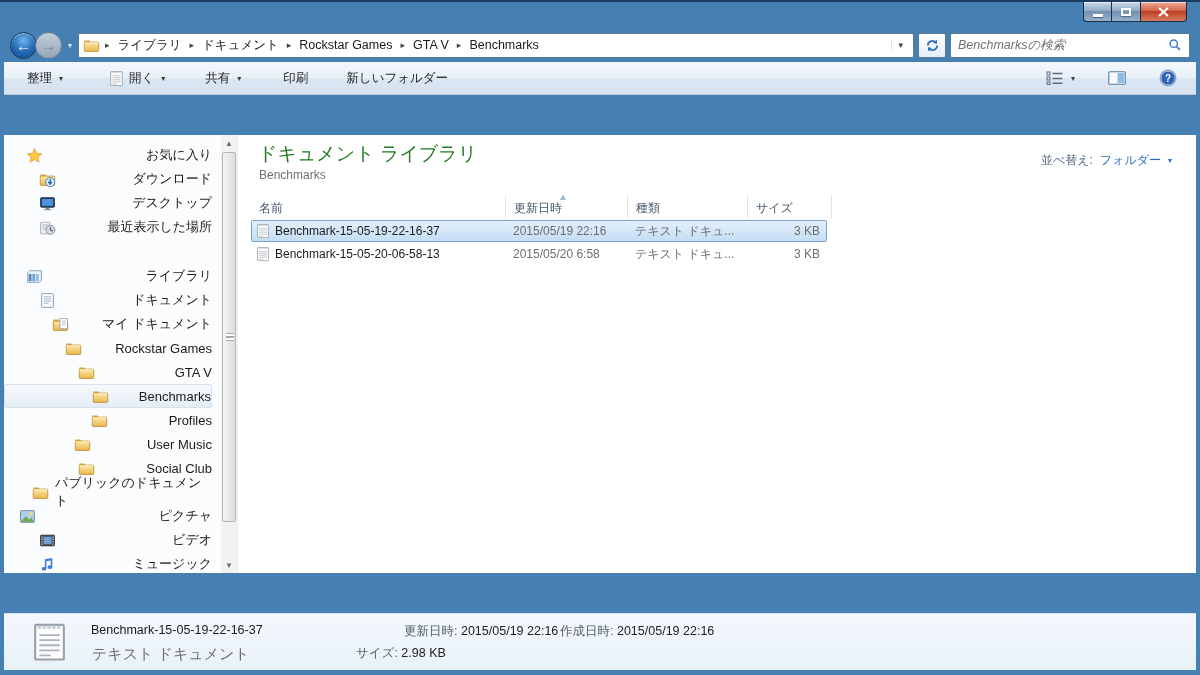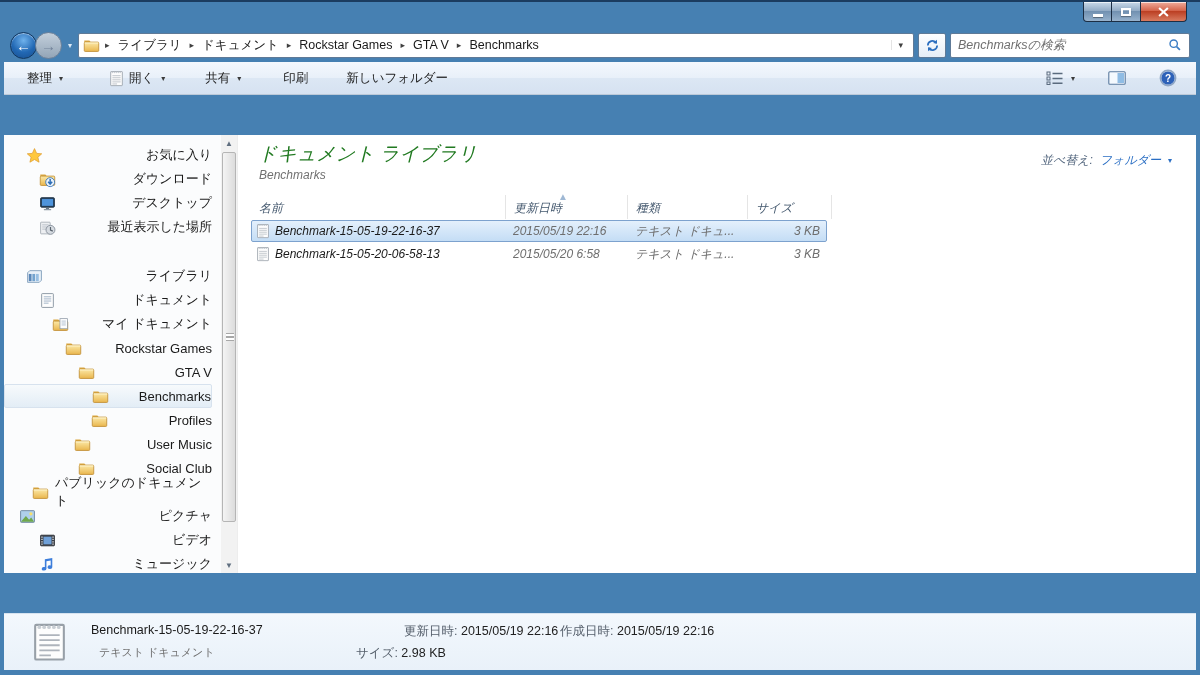--- a/index.html
+++ b/index.html
@@ -71,21 +71,21 @@
   .v-scroll { position:absolute; top:0; right:0; bottom:0; width:16px; background:#F2F2F2; }
   .v-arrow { height:16px; display:flex; align-items:center; justify-content:center;
              color:#606F80; font-size:8px; }
   .v-arrow.dn { position:absolute; bottom:0; left:0; right:0; }
   .v-thumb { position:absolute; top:17px; left:1px; width:14px; height:370px;
              background:linear-gradient(90deg,#F4F4F4,#DCDCDC); border:1px solid #B5B5B5; border-radius:2px; }
   .v-grip { position:absolute; top:50%; left:3px; width:8px; height:8px; margin-top:-4px;
             border-top:1px solid #A8A8A8; border-bottom:1px solid #A8A8A8;
             background:linear-gradient(#fff 40%,#A8A8A8 40%, #A8A8A8 60%, #fff 60%); }
 
-  .content { flex:1; position:relative; background:#fff;font-style:italic; }
+  .content { flex:1; position:relative; background:#fff; }
   .lib-title { position:absolute; left:20px; top:6px; font-size:19px; color:#217A21; }
   .lib-loc { position:absolute; left:21px; top:33px; font-size:12px; color:#707070; }
   .arrange { position:absolute; right:24px; top:17px; font-size:12px; display:flex; gap:7px; align-items:center; }
   .arrange .lbl { color:#53667E; }
   .arrange .val { color:#2B6FC4; }
   .arrange .car { color:#2B6FC4; font-size:8px; }
 
   .listview { position:absolute; left:13px; top:60px; width:581px; }
   .lv-header { display:flex; height:24px; font-size:12px; color:#44586E; }
   .hcell { padding:5px 0 0 8px; border-right:1px solid #E5E5E5; position:relative; }
@@ -102,21 +102,21 @@
   .c-name .ficon { width:14px; height:16px; flex:none; }
   .c-date { width:122px; color:#6E6E6E; padding-left:8px; }
   .c-type { width:120px; color:#6E6E6E; padding-left:8px; }
   .c-size { width:73px; color:#6E6E6E; text-align:right; }
 
   
   .details { height:57px; position:relative; background:linear-gradient(#F3F8FD,#E9F1F9);
              border-top:1px solid #D6E3F0; }
   .bigicon { position:absolute; left:27px; top:5px; width:37px; height:46px; }
   .d-name { position:absolute; left:87px; top:9px; font-size:12.5px; color:#1A1A1A; }
-  .d-type { position:absolute; left:95px; top:31px; font-size:11px; color:#6E6E6E; }
+  .d-type { position:absolute; left:88px; top:31px; font-size:15px; color:#6E6E6E; }
   .d-pair { position:absolute; font-size:12.5px; }
   .d-pair .lab { color:#555F6B; }
   .d-pair .val { color:#222; }
   .p-mod { left:352px; top:9px;margin-left:48px; }
   .p-size { left:352px; top:31px; }
   .p-created { left:556px; top:9px; }
 </style>
 </head>
 <body>
 

